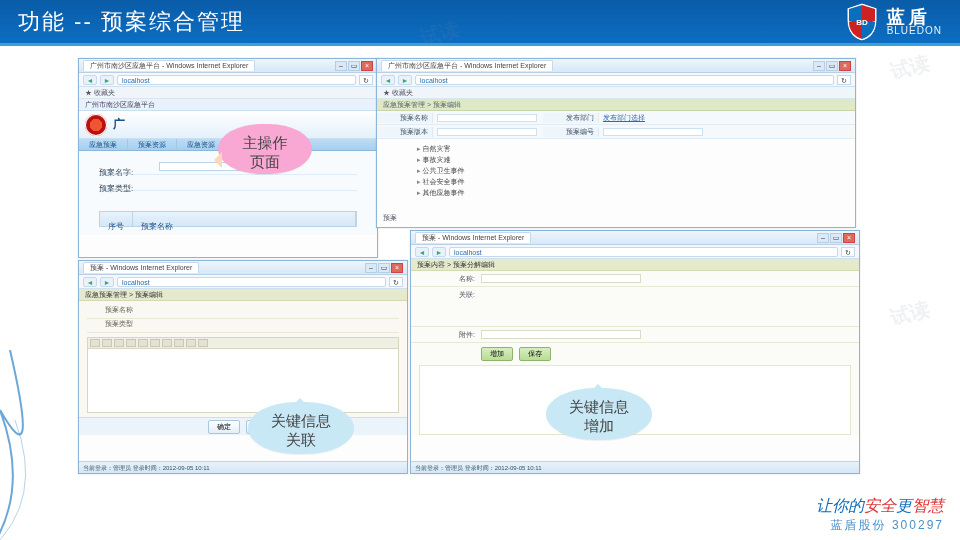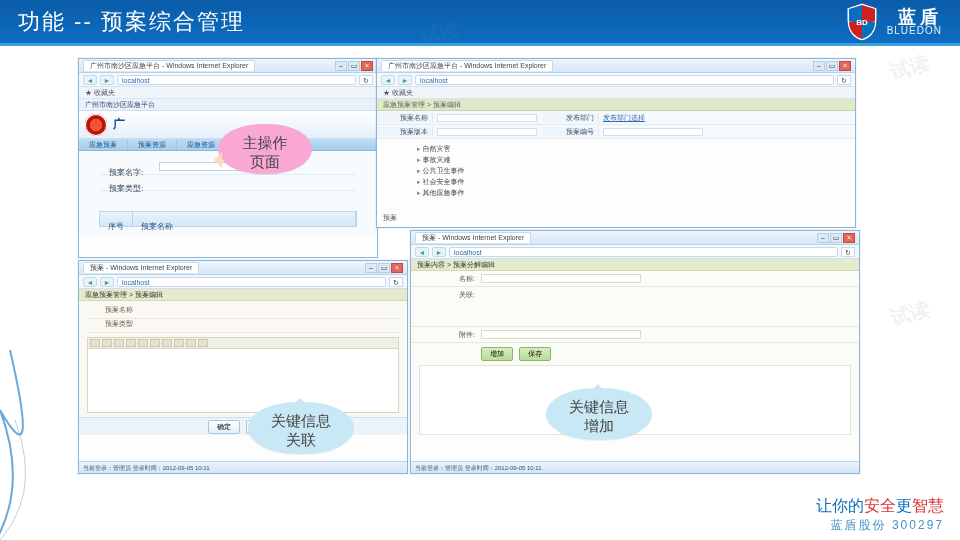--- a/index.html
+++ b/index.html
@@ -4,21 +4,21 @@
 <style>
   * { margin:0; padding:0; box-sizing:border-box; }
   body { width:960px; height:540px; font-family:"Microsoft YaHei","SimSun",sans-serif; background:#fff; position:relative; overflow:hidden; }
 
   
   .slide-header { width:100%; height:46px; background:linear-gradient(#0a5ca8,#0c6dc2); display:flex; align-items:center; padding:0 18px; color:#fff; border-bottom:3px solid #3aa0e0; }
   .slide-title { font-size:22px; letter-spacing:2px; font-weight:400; flex:1; }
   .brand { display:flex; align-items:center; gap:8px; }
   .brand-badge { width:34px; height:40px; position:relative; }
   .brand-badge svg { width:100%; height:100%; }
-  .brand-text { display:flex; flex-direction:column; line-height:1;align-items:flex-end; }
+  .brand-text { display:flex; flex-direction:column; line-height:1; }
   .brand-cn { font-size:18px; font-weight:700; letter-spacing:4px; }
   .brand-en { font-size:10px; letter-spacing:1px; opacity:.9; }
 
   
   .canvas { position:absolute; left:78px; top:58px; width:790px; height:420px; }
   .win { position:absolute; background:#fdfdfd; border:1px solid #8bb5d9; box-shadow:0 0 0 1px rgba(0,0,0,.04); font-size:8px; color:#333; }
   .win .chrome { height:14px; background:linear-gradient(#eef5fc,#d7e8f7); border-bottom:1px solid #b8d1e8; display:flex; align-items:center; padding:0 4px; gap:3px; }
   .win .chrome .tab { background:#fff; border:1px solid #c6d9ec; border-bottom:none; padding:0 6px; font-size:7px; color:#444; border-radius:2px 2px 0 0; }
   .win .chrome .ctrl { margin-left:auto; display:flex; gap:1px; }
   .win .chrome .ctrl span { width:12px; height:10px; background:#dbe9f6; border:1px solid #b6cde2; font-size:7px; text-align:center; line-height:8px; }
@@ -33,21 +33,21 @@
   .w1 { left:0; top:0; width:300px; height:200px; }
   .w1 .apptab { height:12px; background:#e9f2fa; border-bottom:1px solid #cadff0; font-size:7px; padding:0 6px; line-height:12px; color:#446; }
   .w1 .banner { height:28px; background:linear-gradient(#fff,#e4f0fb); display:flex; align-items:center; gap:6px; padding:0 6px; border-bottom:1px solid #cadff0; }
   .emblem { width:22px; height:22px; border-radius:50%; background:radial-gradient(circle,#e53 40%,#b11 41%); box-shadow:inset 0 0 0 1px #fff; }
   .banner-title { font-size:12px; color:#1a4f8a; font-weight:700; }
   .w1 .menu { height:12px; background:linear-gradient(#bcdcf4,#a8cfee); border-bottom:1px solid #8ab8dc; display:flex; font-size:7px; }
   .w1 .menu span { padding:0 10px; line-height:12px; color:#1a4f8a; border-right:1px solid #9ec8e6; }
   .w1 .menu span.active { color:#d33; font-weight:700; background:#e9f4fd; }
   .w1 .body { padding:8px 20px; background:#f8fbfe; }
   .form-row { display:flex; align-items:center; height:16px; font-size:8px; border-bottom:1px solid #e0ecf6; }
-  .form-row .lbl { width:60px; text-align:center; padding-right:6px; color:#345;margin-top:12px; }
+  .form-row .lbl { width:60px; text-align:left; padding-right:6px; color:#345;margin-top:12px; }
   .form-row .val { flex:1; }
   .form-row select { font-size:7px; border:1px solid #bcd4e8; background:#fff; }
   .gridhead { margin-top:20px; height:16px; background:linear-gradient(#e8f2fb,#d5e7f6); border:1px solid #bcd4e8; display:flex; font-size:8px; }
   .gridhead span { border-right:1px solid #bcd4e8; padding:7px 8px; line-height:16px; color:#1a4f8a; }
 
   
   .w2 { left:298px; top:0; width:480px; height:170px; }
   .w2 .crumb { height:12px; background:#dfe9c8; border-bottom:1px solid #c8d5a8; font-size:7px; line-height:12px; padding:0 6px; color:#566; }
   .w2 .formarea { background:#f6f9fc; }
   .w2 .frow { display:flex; height:14px; border-bottom:1px solid #e2ecf5; font-size:7px; }
@@ -91,21 +91,21 @@
   .co3::after { left:44px; top:-12px; border:8px solid transparent; border-bottom-color:#c9e8f5; }
   .co4 { left:468px; top:330px; width:106px; height:52px; background:#c9e8f5; border-radius:56px/30px; }
   .co4::after { left:44px; top:-12px; border:8px solid transparent; border-bottom-color:#c9e8f5; }
 
   
   .deco { position:absolute; left:-10px; bottom:-10px; width:100px; height:200px; pointer-events:none; }
   .deco svg { width:100%; height:100%; }
 
   
   .slogan { position:absolute; right:16px; bottom:6px; text-align:right; }
-  .slogan .s1 { font-size:16px; color:#0a6ebd; font-family:"KaiTi","STKaiti",serif; }
+  .slogan .s1 { font-size:16px; color:#0a6ebd; font-style:italic; font-family:"KaiTi","STKaiti",serif; }
   .slogan .s1 .hl { color:#d33; }
   .slogan .s2 { font-size:12px; color:#4a90c9; letter-spacing:2px; }
 
   .watermark { position:absolute; font-size:20px; color:rgba(120,140,160,.12); transform:rotate(-14deg); pointer-events:none; font-weight:700; }
 </style>
 </head>
 <body>
 
 <div class="slide-header">
   <div class="slide-title">功能 -- 预案综合管理</div>

